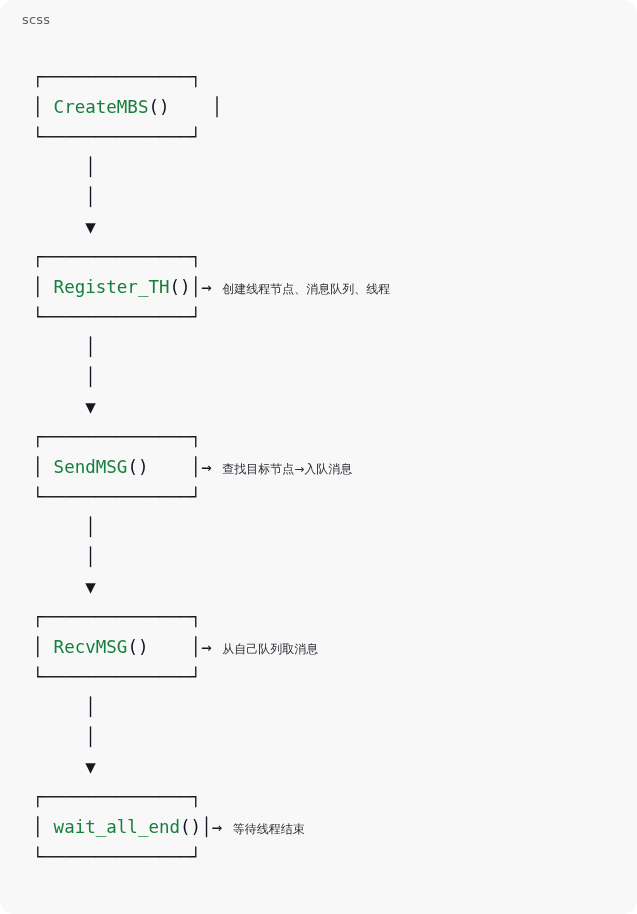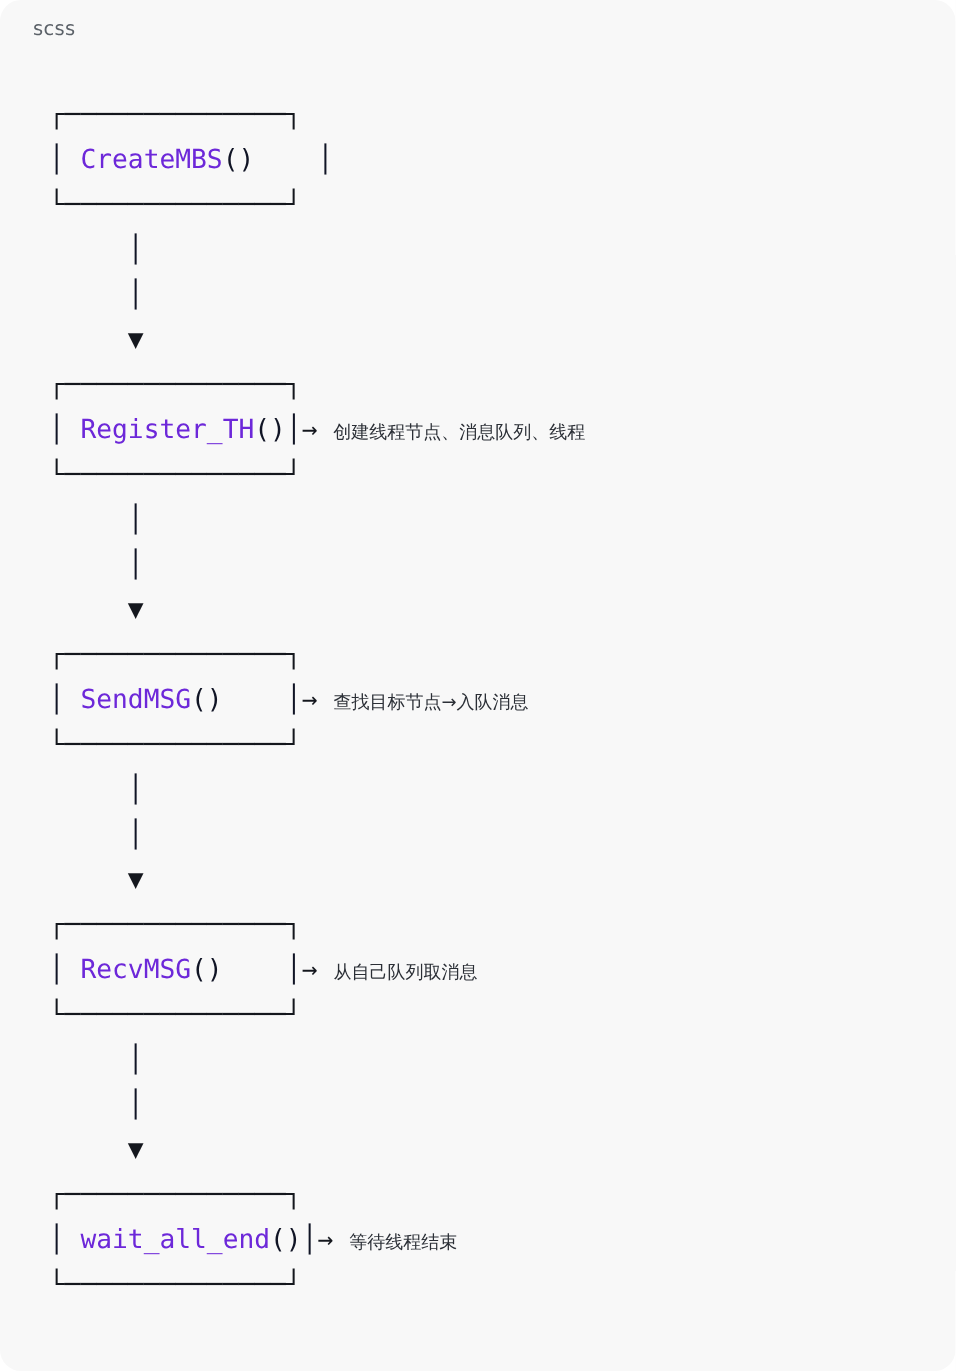--- a/index.html
+++ b/index.html
@@ -53,21 +53,21 @@
   }
 
   .flow-row {
     display: block;
     height: 30px;
     white-space: pre;
   }
 
   
   .tok-border  { color: #14171d; }
-  .tok-fn      { color: #6d28d9; }
+  .tok-fn      { color: #15803d; }
   .tok-paren   { color: #101425; }
   .tok-pipe    { color: #101425; }
   .tok-arrow   { color: #14171d; }
   .tok-tri     { color: #14171d; }
   .tok-cn {
     color: #2b2f36;
     font-family: "DejaVu Sans", sans-serif;
     font-size: 12px;
   }
 </style>

